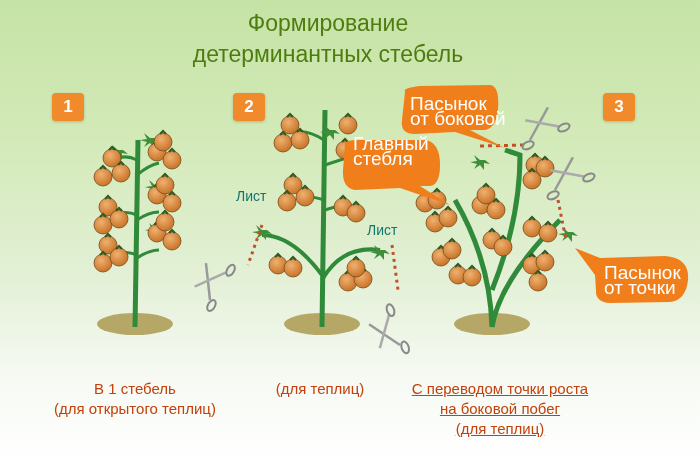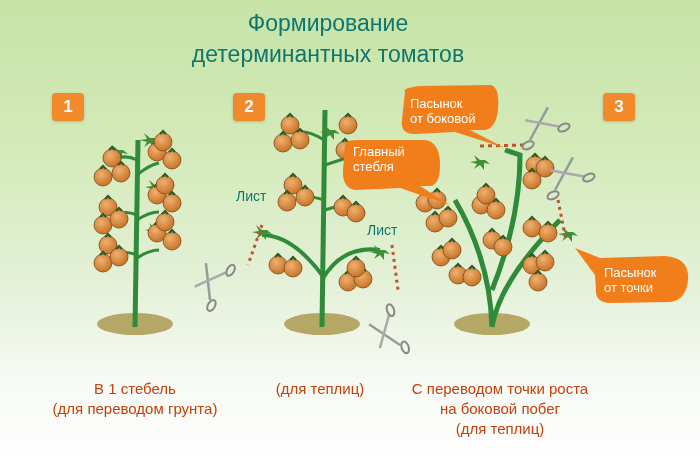--- a/index.html
+++ b/index.html
@@ -1,31 +1,31 @@
 <!DOCTYPE html>
 <html><head>
 <meta charset="utf-8">
 <style>
   html,body{margin:0;padding:0;}
   body{width:700px;height:463px;overflow:hidden;position:relative;
     background:linear-gradient(180deg,#c6e3a6 0%,#d3eab8 30%,#e3f0d6 60%,#f7faf4 82%,#ffffff 100%);
     font-family:"Liberation Sans",sans-serif;}
-  .title{position:absolute;left:0;width:656px;top:8px;text-align:center;color:#0f766e;font-size:23px;line-height:31px;}
+  .title{position:absolute;left:0;width:656px;top:8px;text-align:center;color:#4d7c0f;font-size:23px;line-height:31px;}
   .badge{position:absolute;width:32px;height:28px;background:#f08a2a;border-radius:4px;color:#fff;font-weight:bold;font-size:17px;text-align:center;line-height:28px;box-shadow:0 1px 3px rgba(0,0,0,0.2);}
   .cap{position:absolute;text-align:center;color:#c2410c;font-size:15px;line-height:20px;}
-  .bubble{position:absolute;color:#fff;font-size:13px;line-height:15px;}
+  .bubble{position:absolute;color:#fff;font-size:19px;line-height:15px;}
   .leaflbl{position:absolute;color:#0f766e;font-size:14px;}
   svg.art{position:absolute;left:0;top:0;}
 </style>
 </head>
 <body>
 
 <div class="title">
   <div>Формирование</div>
-  <div>детерминантных томатов</div>
+  <div>детерминантных стебель</div>
 </div>
 
 <svg class="art" width="700" height="463" viewBox="0 0 700 463">
   <defs>
     <radialGradient id="tom" cx="40%" cy="35%" r="65%">
       <stop offset="0%" stop-color="#f0b070"></stop>
       <stop offset="100%" stop-color="#c87428"></stop>
     </radialGradient>
     <g id="t">
         <circle r="9" fill="url(#tom)" stroke="#7a4a1a" stroke-width="0.8"></circle>
@@ -139,36 +139,36 @@
 </svg>
 
 <div class="badge" style="left:52px;top:93px;">1</div>
 <div class="badge" style="left:233px;top:93px;">2</div>
 <div class="badge" style="left:603px;top:93px;">3</div>
 
 <div class="bubble" style="left:410px;top:96px;">
   <div>Пасынок</div>
   <div>от боковой</div>
 </div>
-<div class="bubble" style="left:353px;top:144px;">
+<div class="bubble" style="left:353px;top:136px;">
   <div>Главный</div>
   <div>стебля</div>
 </div>
 <div class="bubble" style="left:604px;top:265px;">
   <div>Пасынок</div>
   <div>от точки</div>
 </div>
 
 <div class="leaflbl" style="left:236px;top:188px;">Лист</div>
 <div class="leaflbl" style="left:367px;top:222px;">Лист</div>
 
 <div class="cap" style="left:20px;width:230px;top:379px;">
   <div>В 1 стебель</div>
-  <div>(для переводом грунта)</div>
+  <div>(для открытого теплиц)</div>
 </div>
 <div class="cap" style="left:240px;width:160px;top:379px;">
   <div>(для теплиц)</div>
 </div>
-<div class="cap" style="left:380px;width:240px;top:379px;">
+<div class="cap" style="left:380px;width:240px;top:379px;text-decoration:underline;">
   <div>С переводом точки роста</div>
   <div>на боковой побег</div>
   <div>(для теплиц)</div>
 </div>
 
 </body></html>

